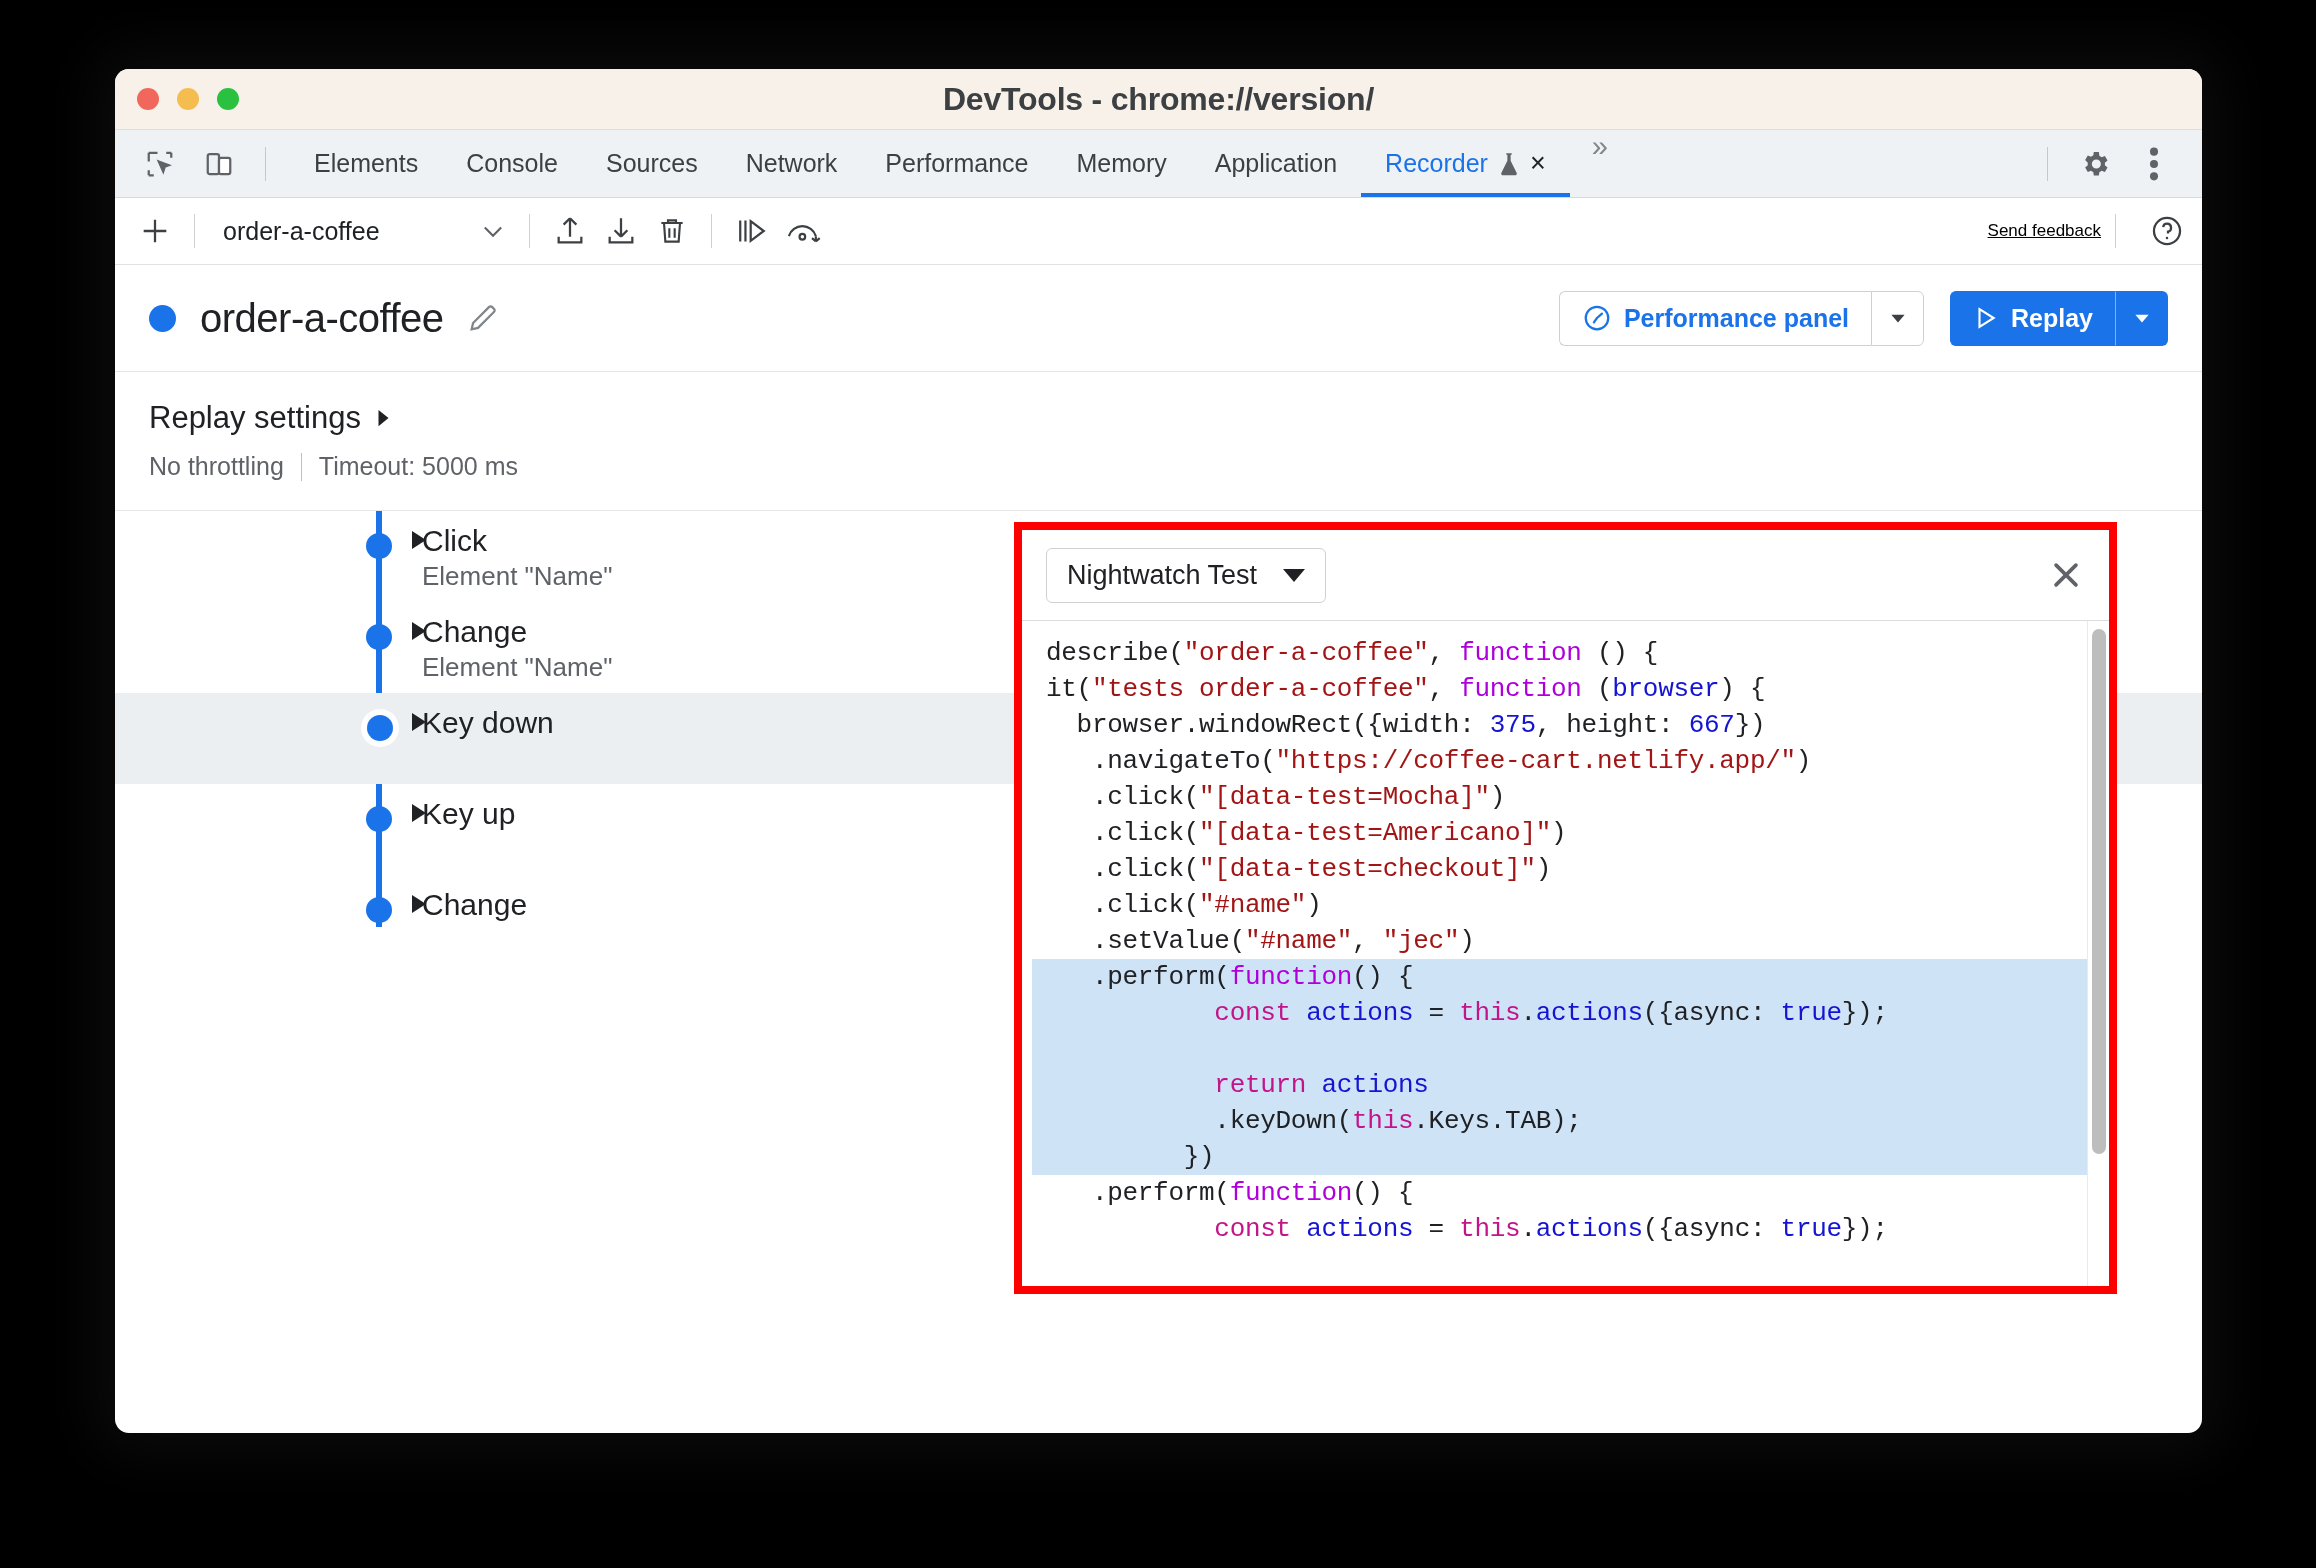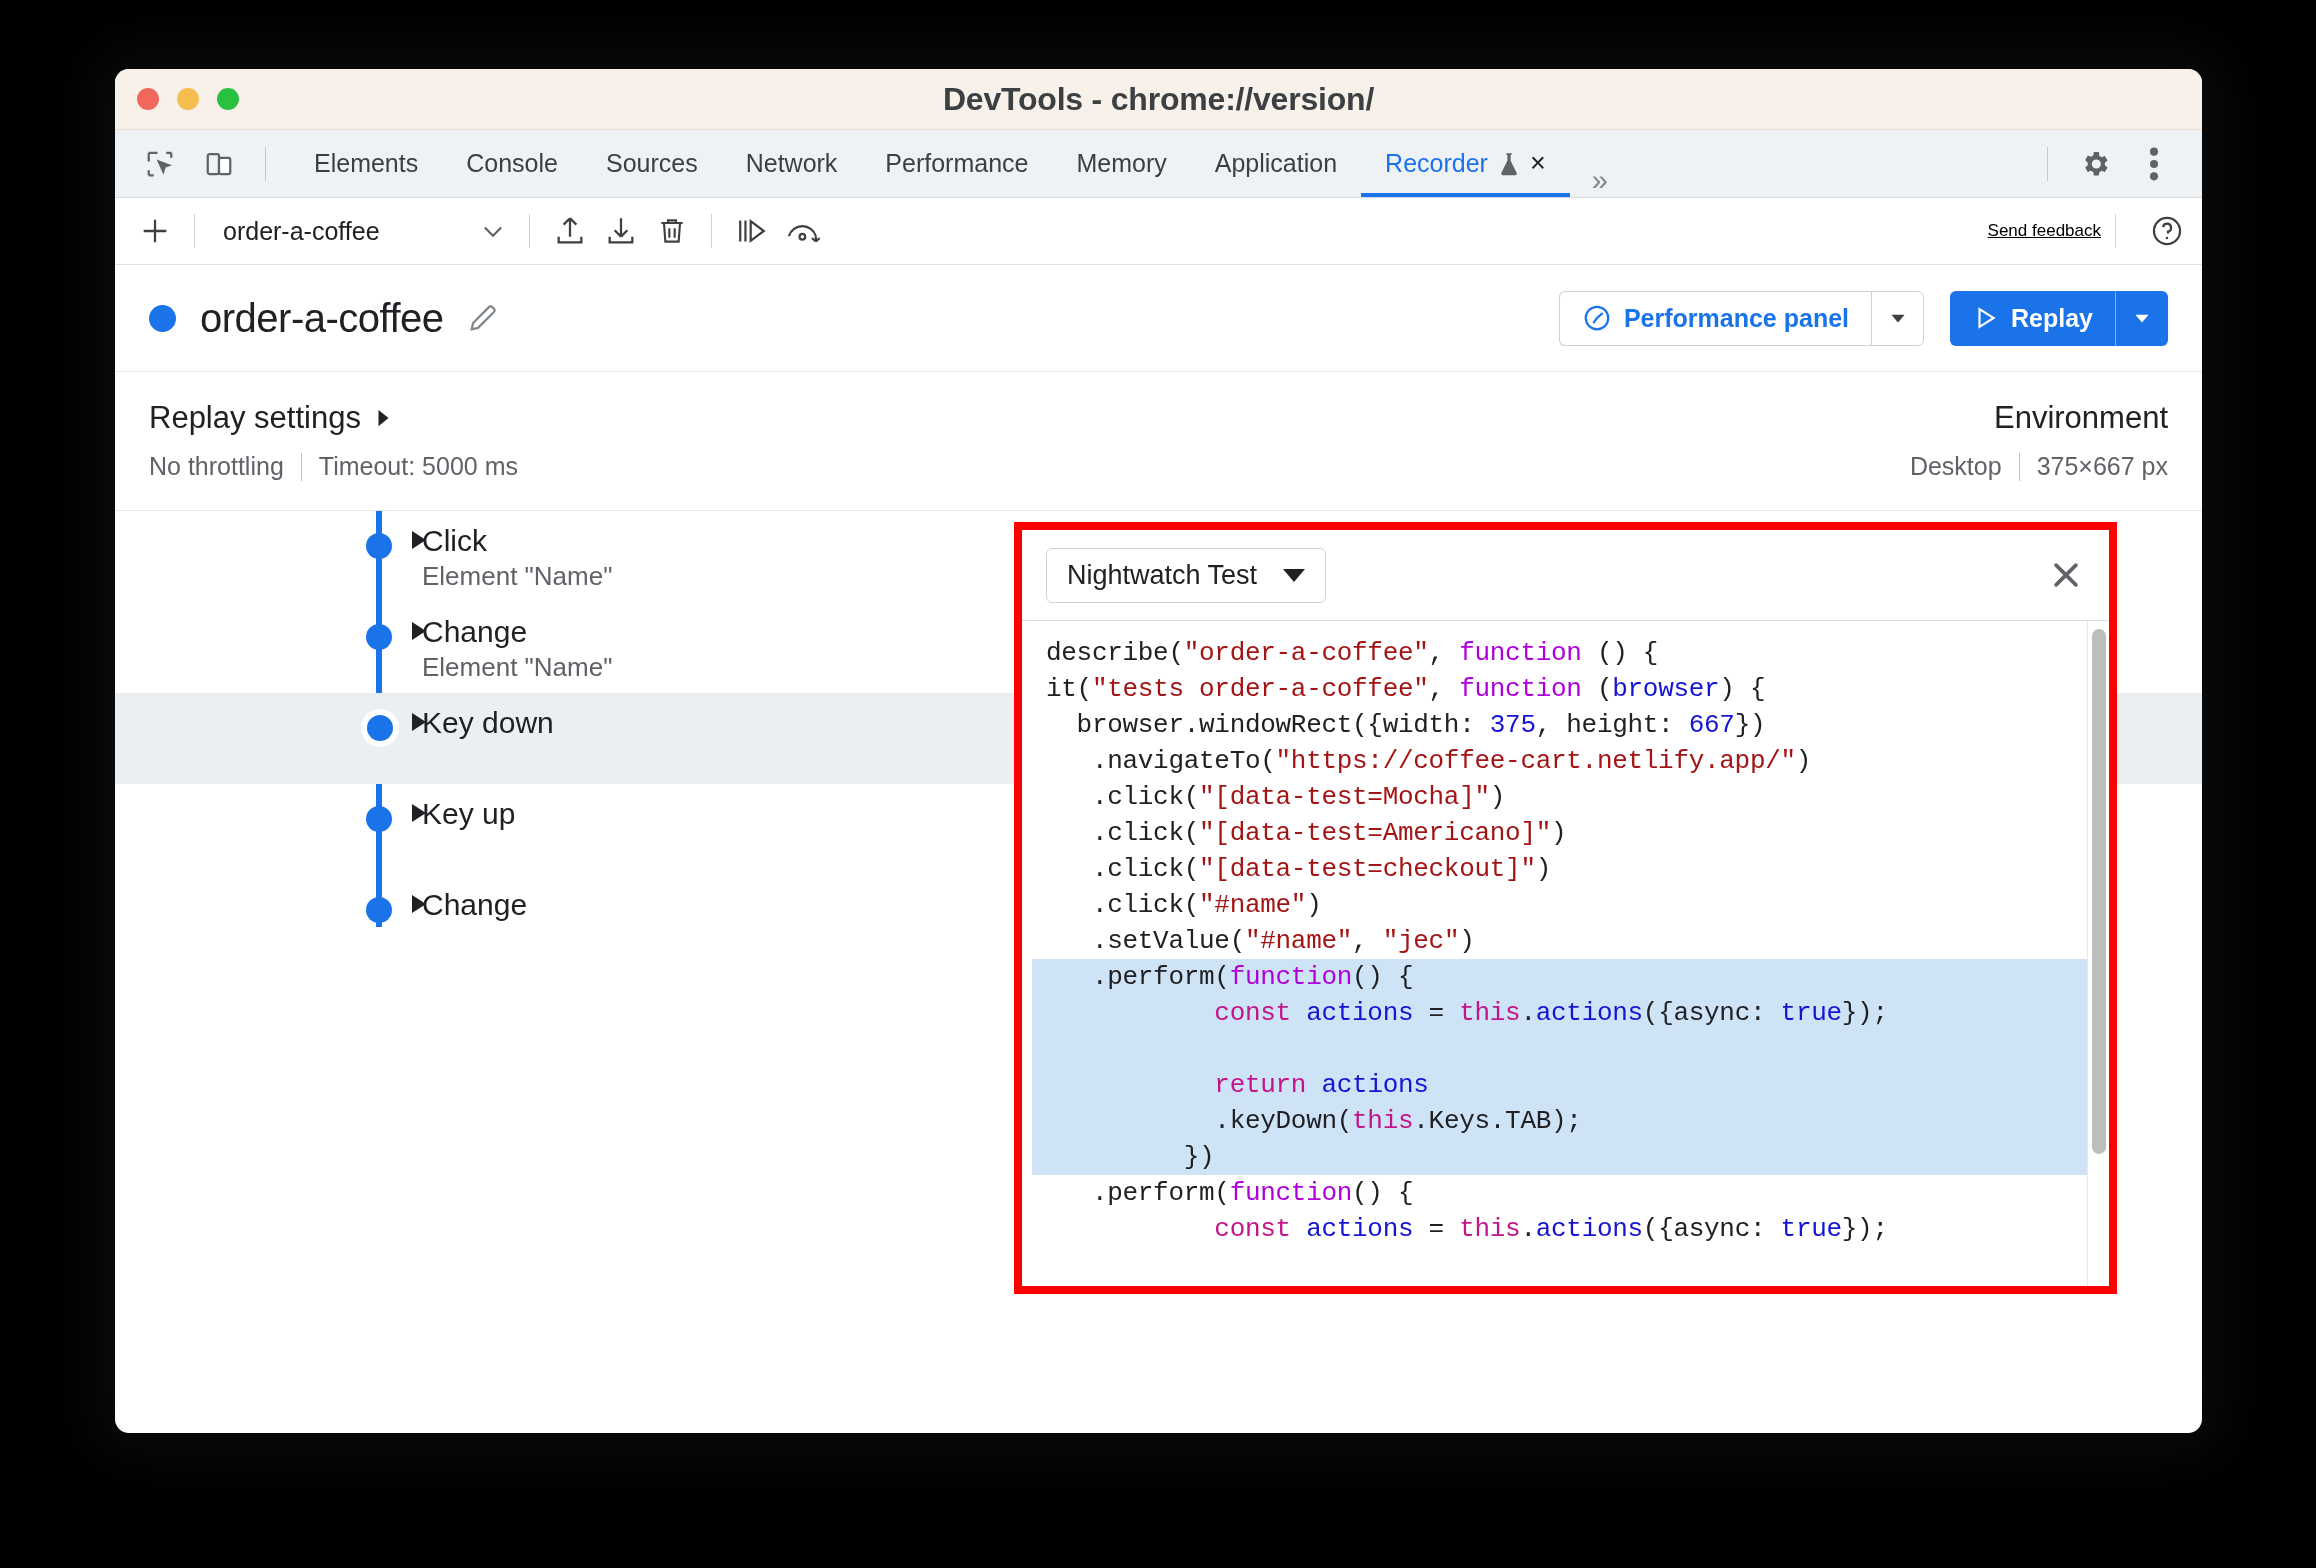--- a/index.html
+++ b/index.html
@@ -51,21 +51,21 @@
     display: flex; align-items: center;
     position: relative;
   }
   .tb-icons { display: flex; align-items: center; gap: 6px; padding-left: 18px; }
   .tb-ic {
     width: 53px; height: 53px;
     display: flex; align-items: center; justify-content: center;
     color: #5f6368;
   }
   .vsep { width: 1px; height: 34px; background: #c4c8cb; margin: 0 14px; }
-  .tabs { display: flex; align-items: flex-end; height: 100%; margin-left: 10px; }
+  .tabs { display: flex; align-items: flex-start; height: 100%; margin-left: 10px; }
   .tab {
     display: flex; align-items: center; gap: 10px;
     padding: 0 24px;
     font-size: 25px; color: #3c4043;
     position: relative;
     height: 100%;
   }
   .tab.active { color: #1a73e8; }
   .tab.active::after {
     content: ""; position: absolute; left: 0; right: 0; bottom: 0;
@@ -498,28 +498,20 @@
                 <path d="M2 1.5l8 6.5-8 6.5z" fill="#202124"></path>
               </svg>
           </span>
         </div>
         <div class="ss-sub">
           <span>No throttling</span>
           <span class="pipe"></span>
           <span>Timeout: 5000 ms</span>
         </div>
       </div>
-      <div class="ss-col right">
-        <div class="ss-head">Environment</div>
-        <div class="ss-sub">
-          <span>Desktop</span>
-          <span class="pipe"></span>
-          <span>375×667 px</span>
-        </div>
-      </div>
     </div>
 
     <div class="body-area">
       <div class="steps">
         <div class="rail"></div>
 
         <div class="step">
           <div class="knob"></div>
           <div class="tri"></div>
           <div class="step-text">

